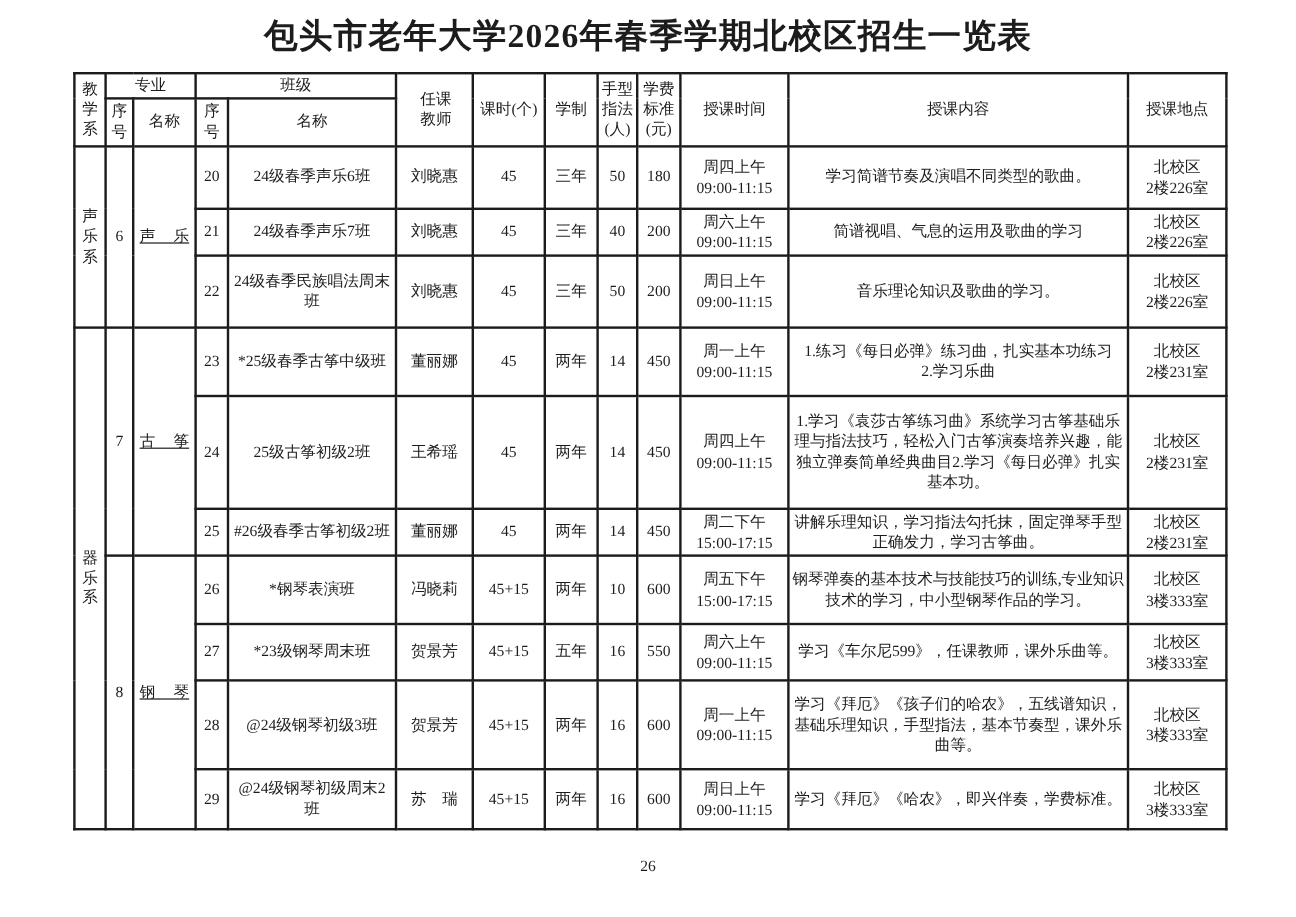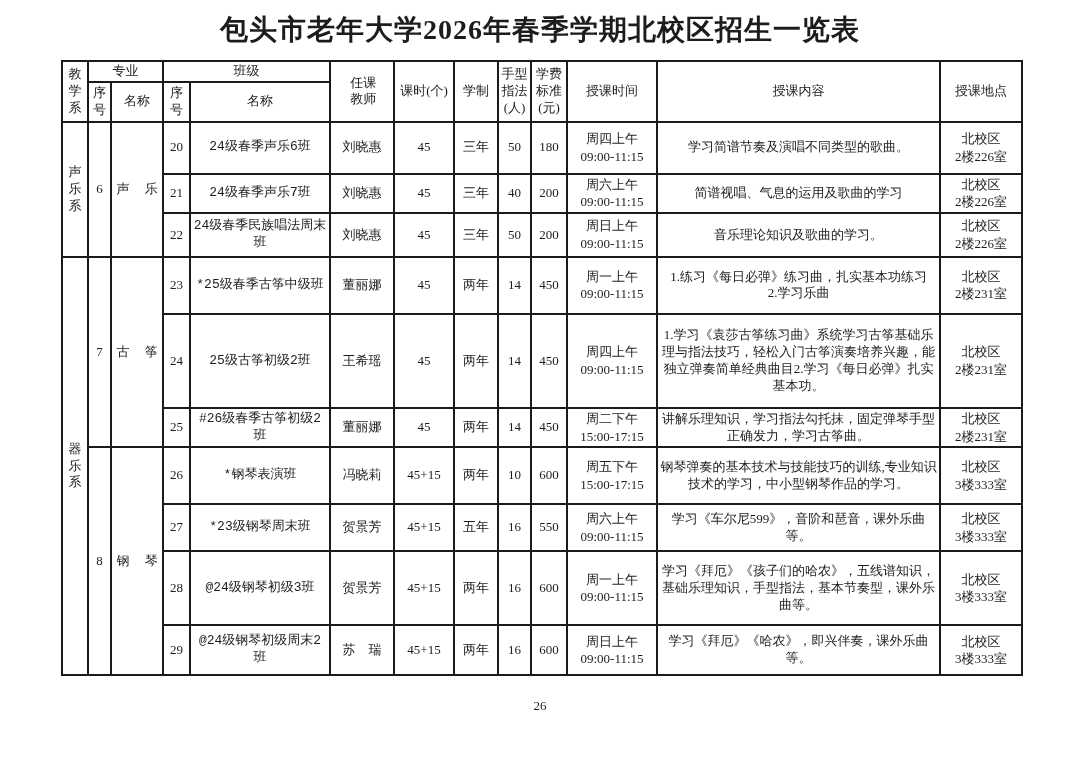--- a/index.html
+++ b/index.html
@@ -16,22 +16,22 @@
     border-collapse:collapse; table-layout:fixed;
     width:960px; margin:11px 0 0 61px;
   }
   .sheet th, .sheet td {
     border:2px solid #1b1b1b; text-align:center; vertical-align:middle;
     font-size:13px; font-weight:normal; padding:1px 2px; overflow:hidden;
     line-height:1.3;
   }
   .vstack { word-break:break-all; line-height:1.3; padding:2px 6px; }
   .wrap2 { display:inline-block; width:2.2em; word-break:break-all;text-align:right; }
-  .major-name { word-spacing:12px; }
-  .class-name { font-size:12.5px;font-family:Liberation Mono, monospace; }
+  .major-name { word-spacing:12px;text-decoration:underline; }
+  .class-name { font-size:12.5px; }
   .bold { font-weight:bold; }
   .content-cell {
     text-align:left; white-space:pre-line; font-size:12.5px;
     line-height:1.5; padding:3px 7px;
   }
   .two-line span { display:block; line-height:1.35; }
   .footer { text-align:center; font-size:13px; margin-top:22px; }
 </style>
 </head>
 <body>
@@ -108,21 +108,21 @@
       <td class="two-line">
           <span>周六上午</span>
           <span>09:00-11:15</span>
         </td>
       <td class="content-cell">简谱视唱、气息的运用及歌曲的学习</td>
       <td class="two-line">
           <span>北校区</span>
           <span>2楼226室</span>
         </td>
     </tr>
-    <tr style="height:44px">
+    <tr style="height:60px">
       <td>22</td>
       <td class="class-name">24级春季民族唱法周末班</td>
       <td>刘晓惠</td>
       <td>45</td>
       <td>三年</td>
       <td>50</td>
       <td>200</td>
       <td class="two-line">
           <span>周日上午</span>
           <span>09:00-11:15</span>
@@ -216,21 +216,21 @@
       <td class="class-name">*23级钢琴周末班</td>
       <td>贺景芳</td>
       <td>45+15</td>
       <td>五年</td>
       <td>16</td>
       <td>550</td>
       <td class="two-line">
           <span>周六上午</span>
           <span>09:00-11:15</span>
         </td>
-      <td class="content-cell">学习《车尔尼599》，音阶和琶音，课外乐曲等。</td>
+      <td class="content-cell">学习《车尔尼599》，任课教师，课外乐曲等。</td>
       <td class="two-line">
           <span>北校区</span>
           <span>3楼333室</span>
         </td>
     </tr>
     <tr style="height:74px">
       <td>28</td>
       <td class="class-name">@24级钢琴初级3班</td>
       <td>贺景芳</td>
       <td>45+15</td>
@@ -252,21 +252,21 @@
       <td class="class-name">@24级钢琴初级周末2班</td>
       <td>苏　瑞</td>
       <td>45+15</td>
       <td>两年</td>
       <td>16</td>
       <td>600</td>
       <td class="two-line">
           <span>周日上午</span>
           <span>09:00-11:15</span>
         </td>
-      <td class="content-cell">学习《拜厄》《哈农》，即兴伴奏，课外乐曲等。</td>
+      <td class="content-cell">学习《拜厄》《哈农》，即兴伴奏，学费标准。</td>
       <td class="two-line">
           <span>北校区</span>
           <span>3楼333室</span>
         </td>
     </tr>
   </tbody>
 </table>
 
 <div class="footer">26</div>
 

